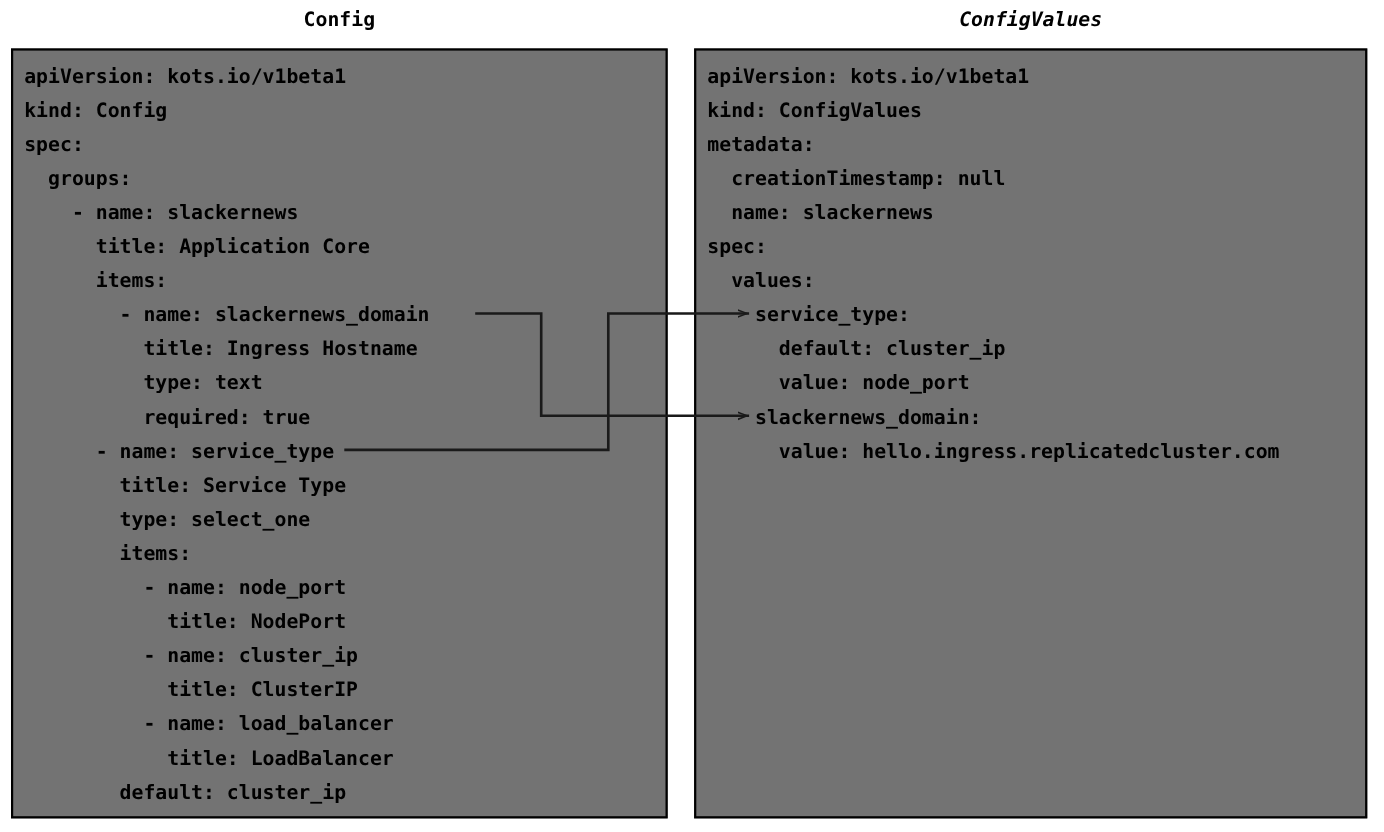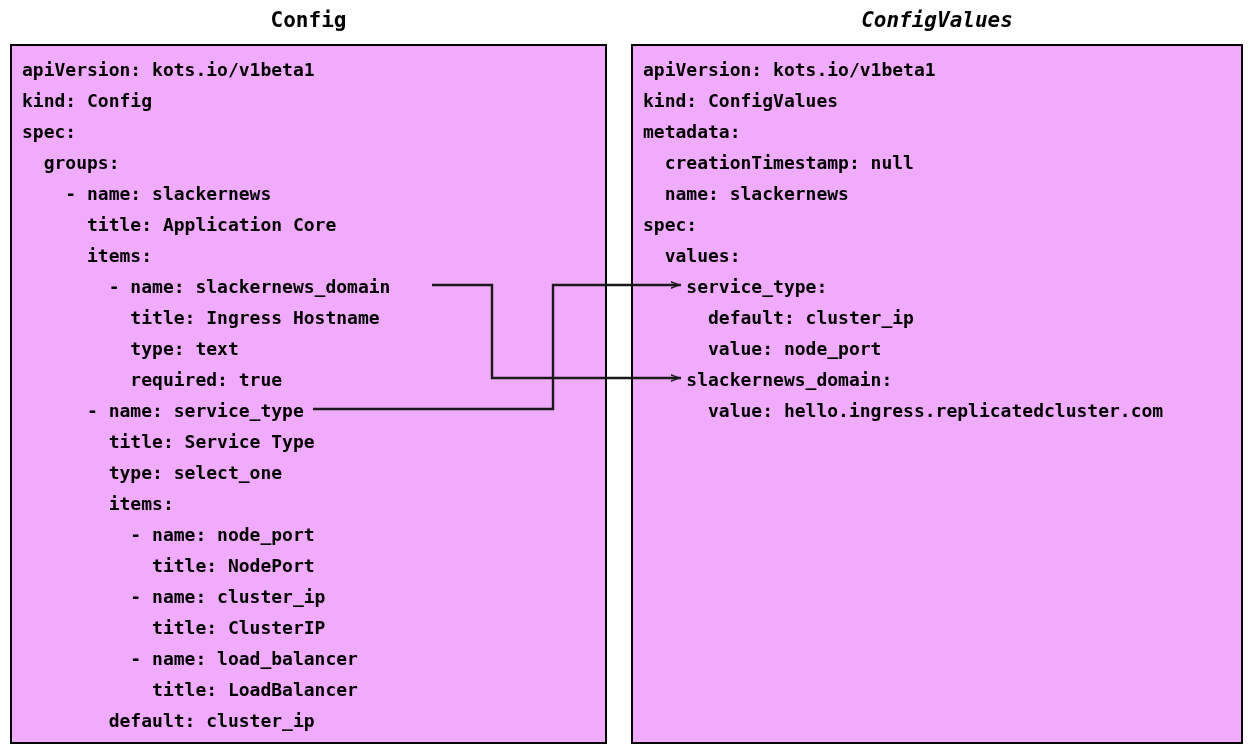--- a/index.html
+++ b/index.html
@@ -6,27 +6,27 @@
   body{
     width:1258px;height:756px;background:#ffffff;
     font-family:"DejaVu Sans Mono","Liberation Mono",monospace;
     overflow:hidden;position:relative;
   }
   #stage{position:absolute;left:0;top:0;width:1258px;height:756px;}
 
   .panel-title{
     position:absolute;
     font-family:"DejaVu Sans Mono","Liberation Mono",monospace;
-    font-weight:bold;font-size:21px;color:#000;
+    font-weight:bold;font-size:18px;color:#000;
     text-align:center;white-space:pre;
     letter-spacing:0px;
   }
   .panel{
     position:absolute;
-    background:#f0abfc;
+    background:#737373;
     border:2px solid #000000;
     box-sizing:border-box;
   }
   .code{
     position:absolute;
     left:10px;top:8px;
     font-family:"DejaVu Sans Mono","Liberation Mono",monospace;
     font-weight:bold;
     font-size:18px;
     line-height:31px;

